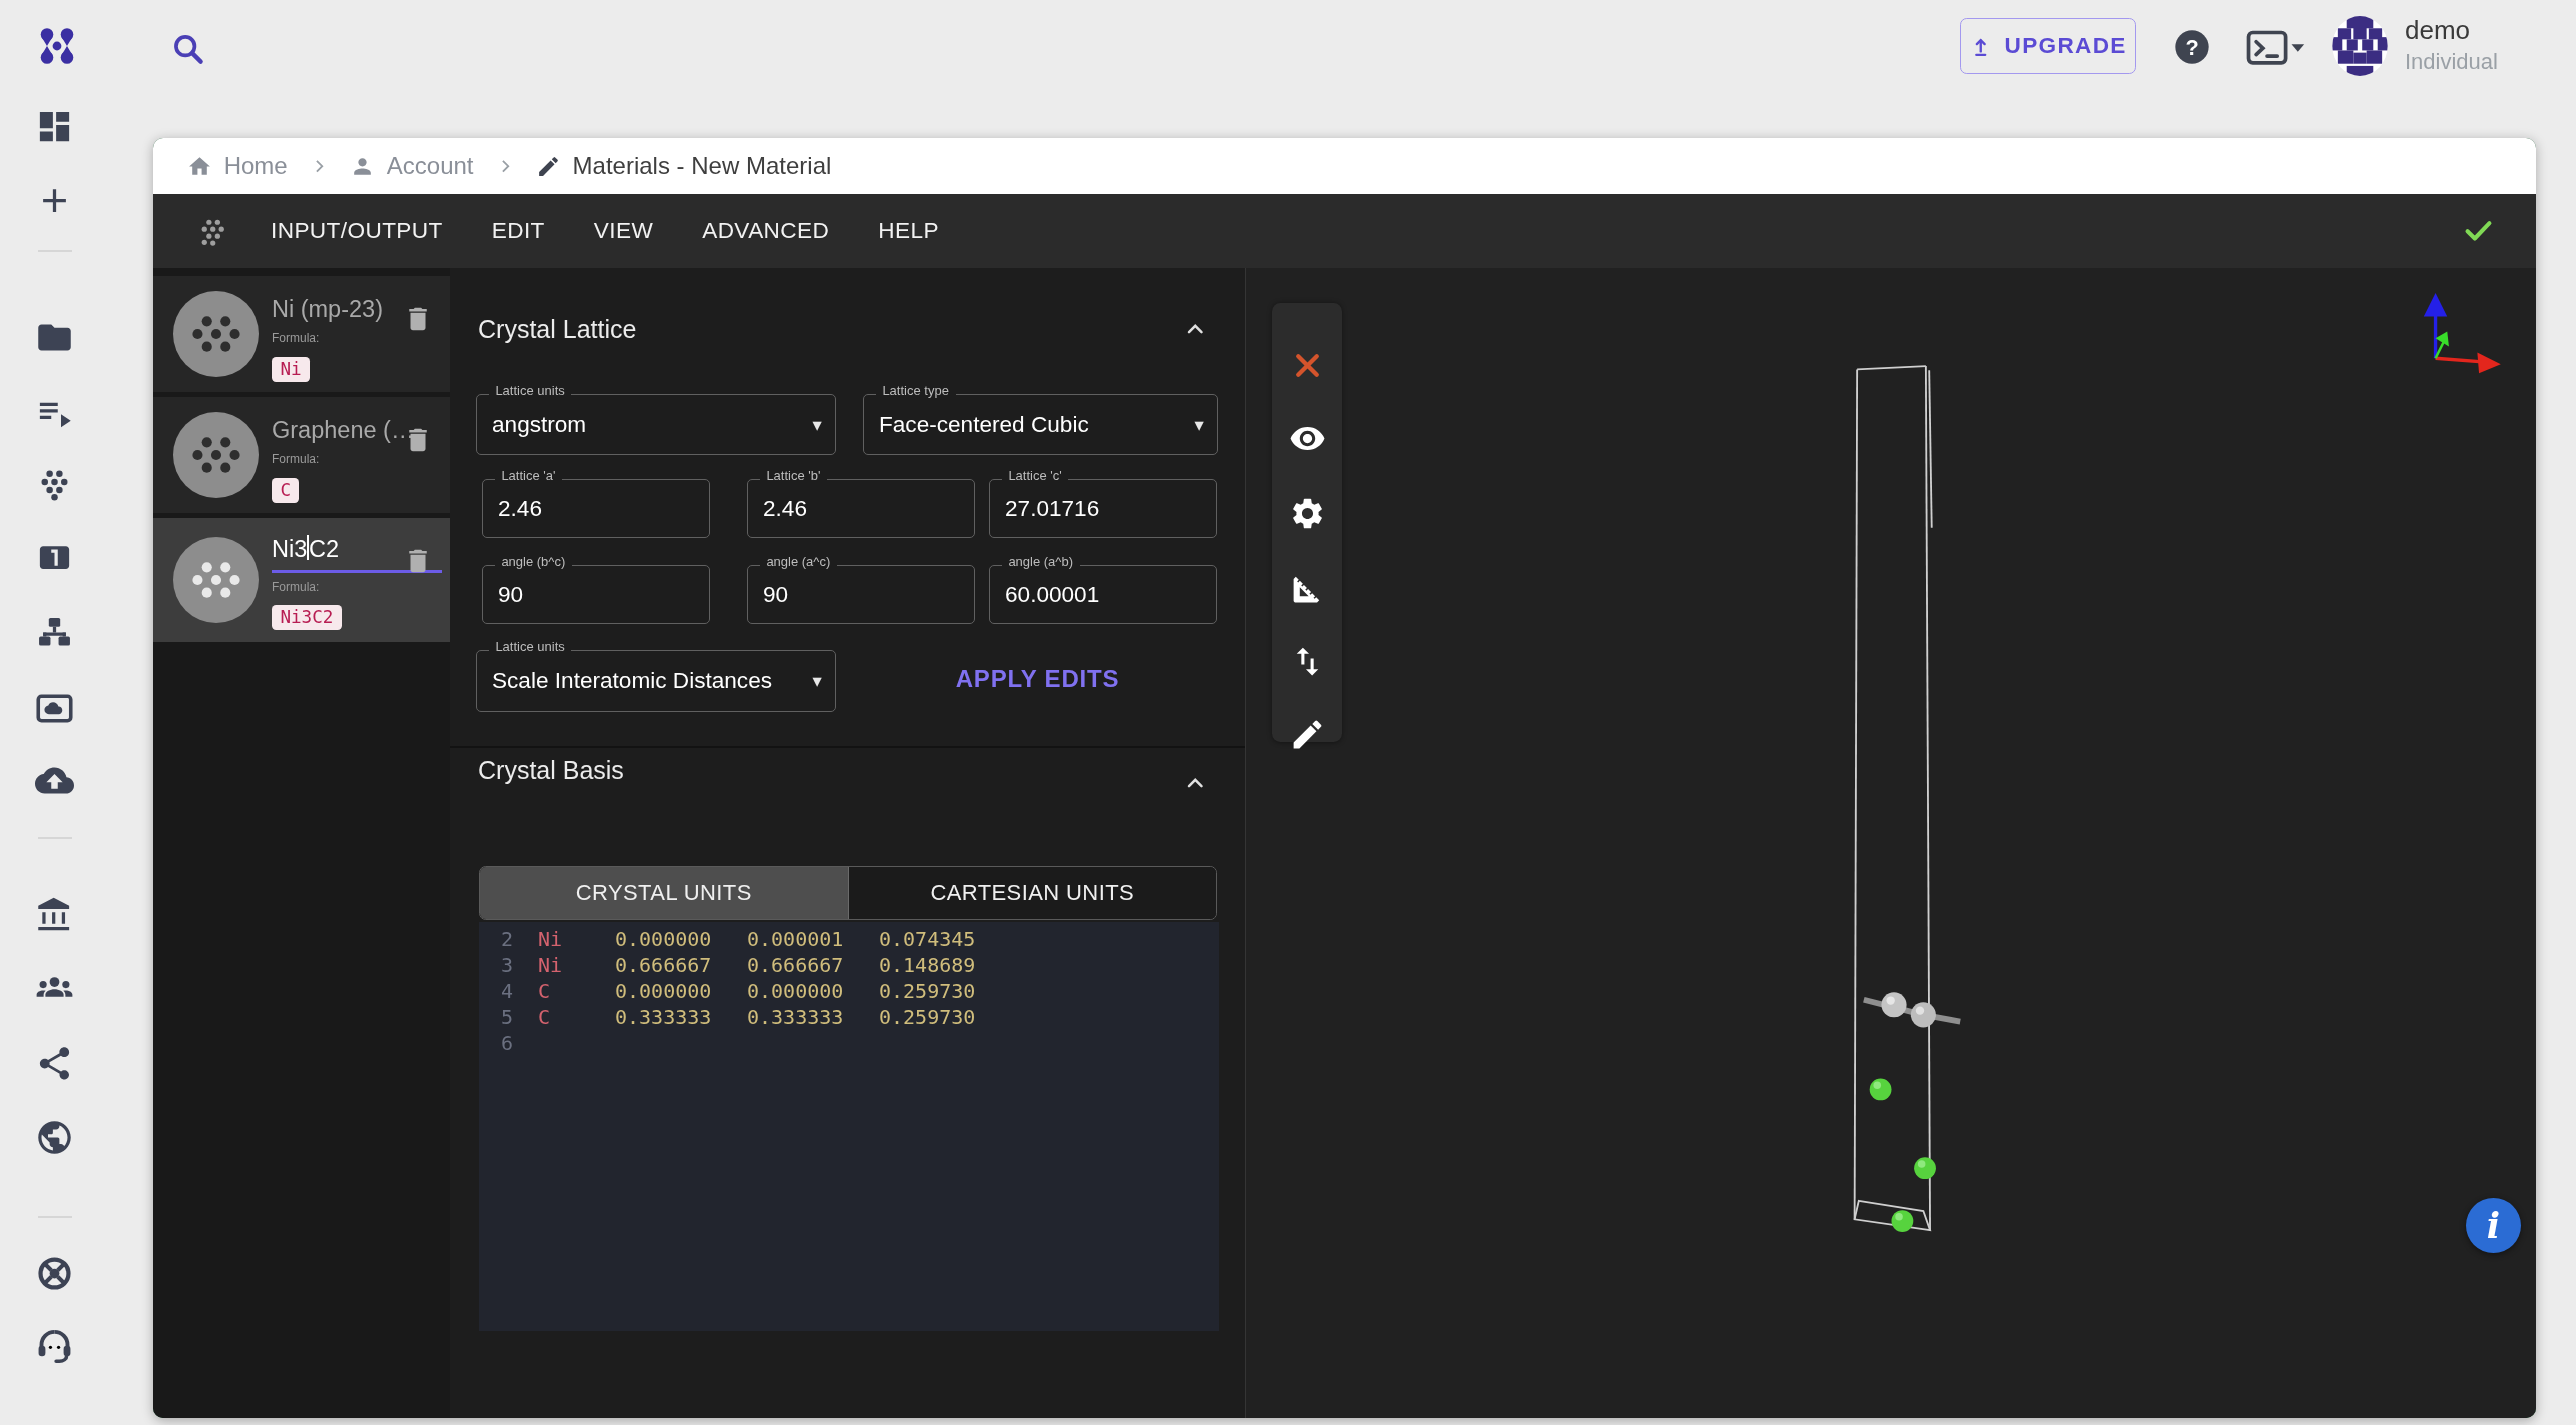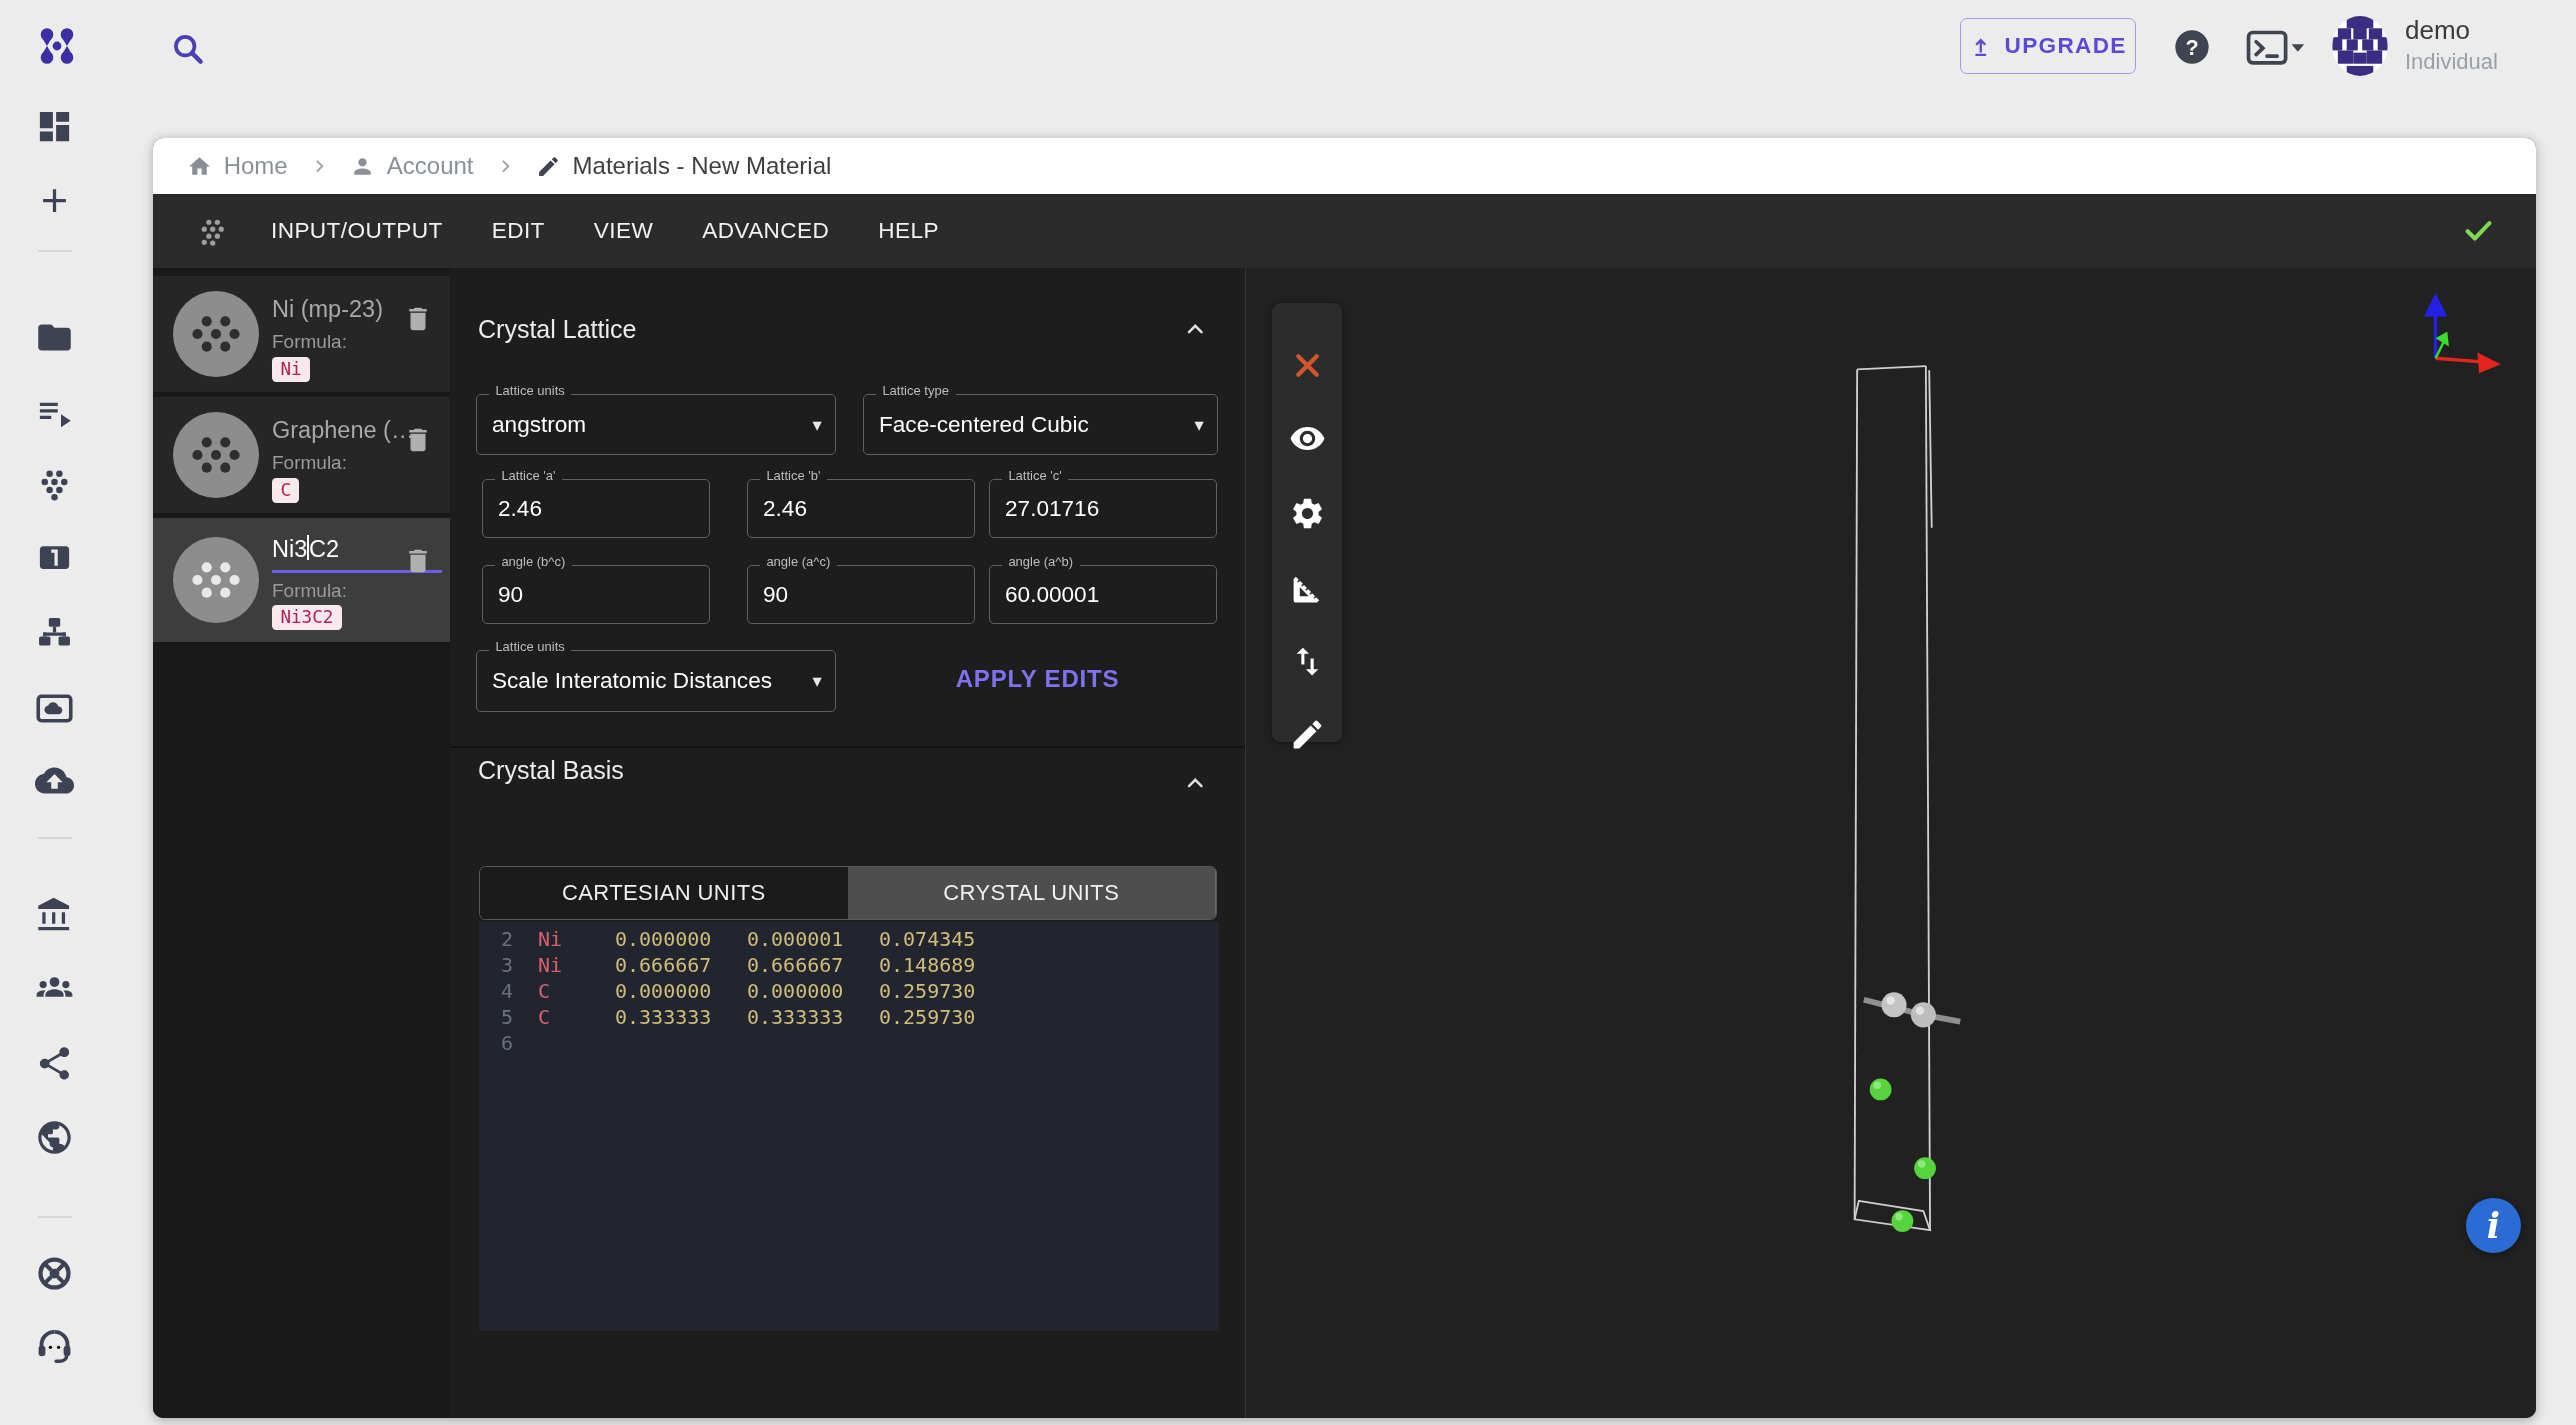--- a/index.html
+++ b/index.html
@@ -35,21 +35,21 @@
   .viewer{position:absolute;left:1092px;top:0;width:1291px;height:100%;background:#212121;border-left:0.8px solid #353535;}
 
   
   .mat-item{position:relative;margin:0 0 5px 0;height:116px;background:#262626;cursor:pointer;}
   .mat-item.selected{background:#3d3d3d;height:124px;}
   .mat-avatar{position:absolute;left:20px;top:50%;transform:translateY(-50%);}
   .mat-name{position:absolute;left:119px;top:20px;font-size:23.5px;color:#a9a9a9;white-space:nowrap;max-width:143px;overflow:hidden;}
   .mat-item.selected .mat-name{color:#ffffff;top:17px;}
   .name-caret{display:inline-block;width:1.7px;height:25px;background:#fff;vertical-align:-3.4px;}
   .name-underline{position:absolute;left:119px;right:8.4px;top:52px;height:3.4px;background:var(--underline,#6c5ce7);}
-  .mat-flabel{position:absolute;left:119px;top:55px;font-size:19px;color:#9a9a9a;}
+  .mat-flabel{position:absolute;left:119px;top:55px;font-size:12px;color:#9a9a9a;}
   .mat-item.selected .mat-flabel{top:62px;}
   .mat-chip{position:absolute;left:119px;top:81px;background:var(--chip-bg,#f7e9ec);color:var(--chip-text,#b71d52);
     font-family:"DejaVu Sans Mono",monospace;font-size:17.6px;padding:2.5px 8.4px;border-radius:4.2px;}
   .mat-item.selected .mat-chip{top:87px;}
   .mat-trash{position:absolute;right:17px;top:28.5px;cursor:pointer;}
 
   
   .sec-title{position:absolute;font-size:25px;color:#ececec;}
   .sec-chev{position:absolute;cursor:pointer;}
   .field{position:absolute;border:0.8px solid #606060;border-radius:5px;cursor:pointer;}
@@ -449,22 +449,22 @@
         <div class="apply-btn">APPLY EDITS</div>
 
         <div class="mid-div"></div>
 
         <div class="sec-title" style="left:28px;top:488px">Crystal Basis</div>
         <svg class="sec-chev" style="left:731px;top:503px" width="28.5" height="25" viewBox="0 0 24 24">
           <path d="M6 14.5l6-6 6 6" fill="none" stroke="#e0e0e0" stroke-width="2.4" stroke-linecap="round"></path>
           </svg>
 
         <div class="tabs">
+          <div class="tab active">CRYSTAL UNITS</div>
           <div class="tab">CARTESIAN UNITS</div>
-          <div class="tab active">CRYSTAL UNITS</div>
         </div>
 
         <div class="editor">
           <div class="crow"><span class="ln">2</span><span class="el">Ni</span><span class="v">0.000000</span><span class="v">0.000001</span><span class="v">0.074345</span></div>
           <div class="crow"><span class="ln">3</span><span class="el">Ni</span><span class="v">0.666667</span><span class="v">0.666667</span><span class="v">0.148689</span></div>
           <div class="crow"><span class="ln">4</span><span class="el">C</span><span class="v">0.000000</span><span class="v">0.000000</span><span class="v">0.259730</span></div>
           <div class="crow"><span class="ln">5</span><span class="el">C</span><span class="v">0.333333</span><span class="v">0.333333</span><span class="v">0.259730</span></div>
           <div class="crow"><span class="ln">6</span><span class="el"></span><span class="v"></span><span class="v"></span><span class="v"></span></div>
         </div>
       </div>

